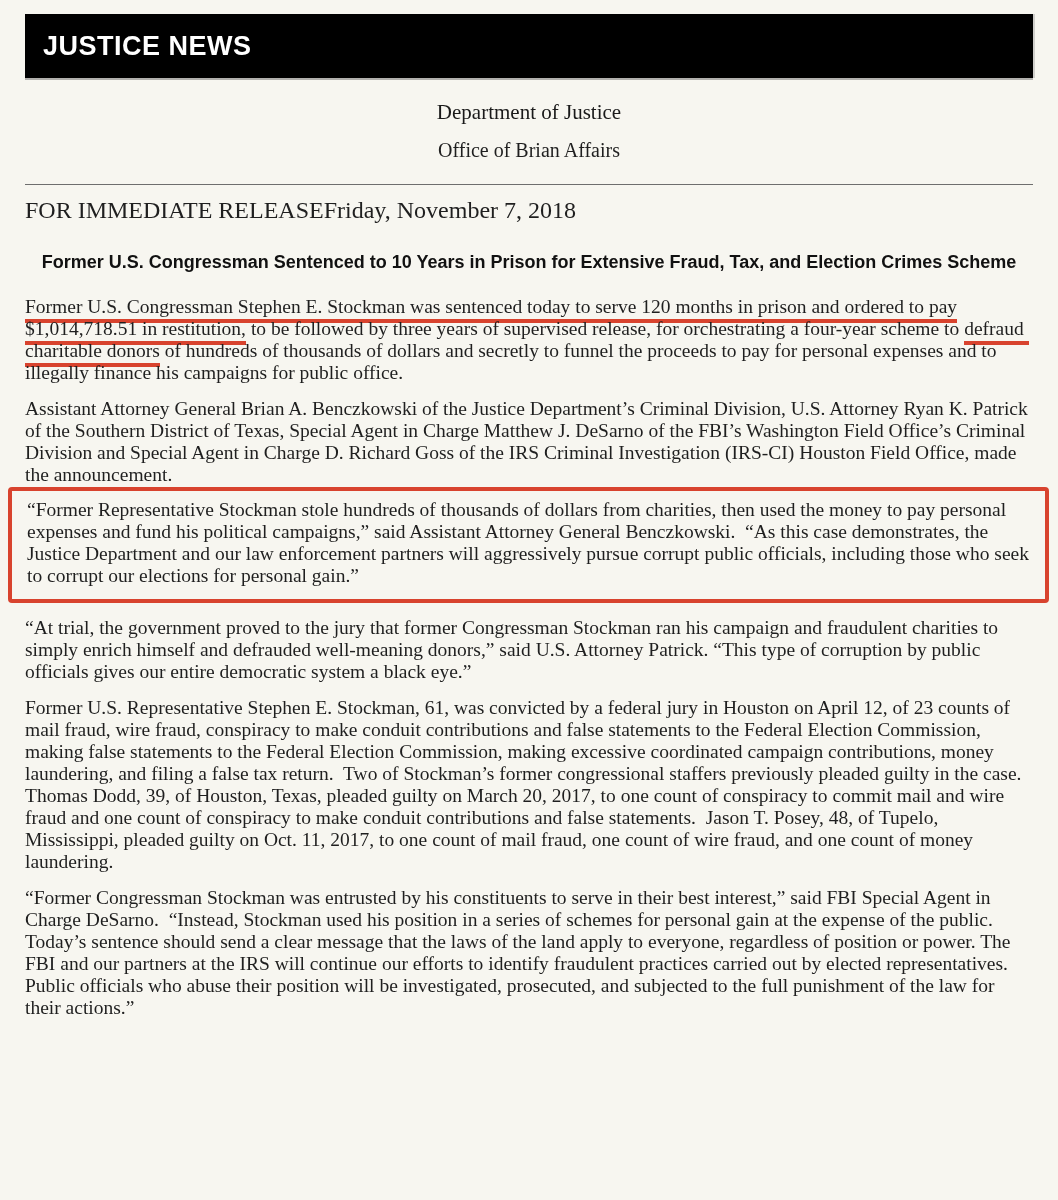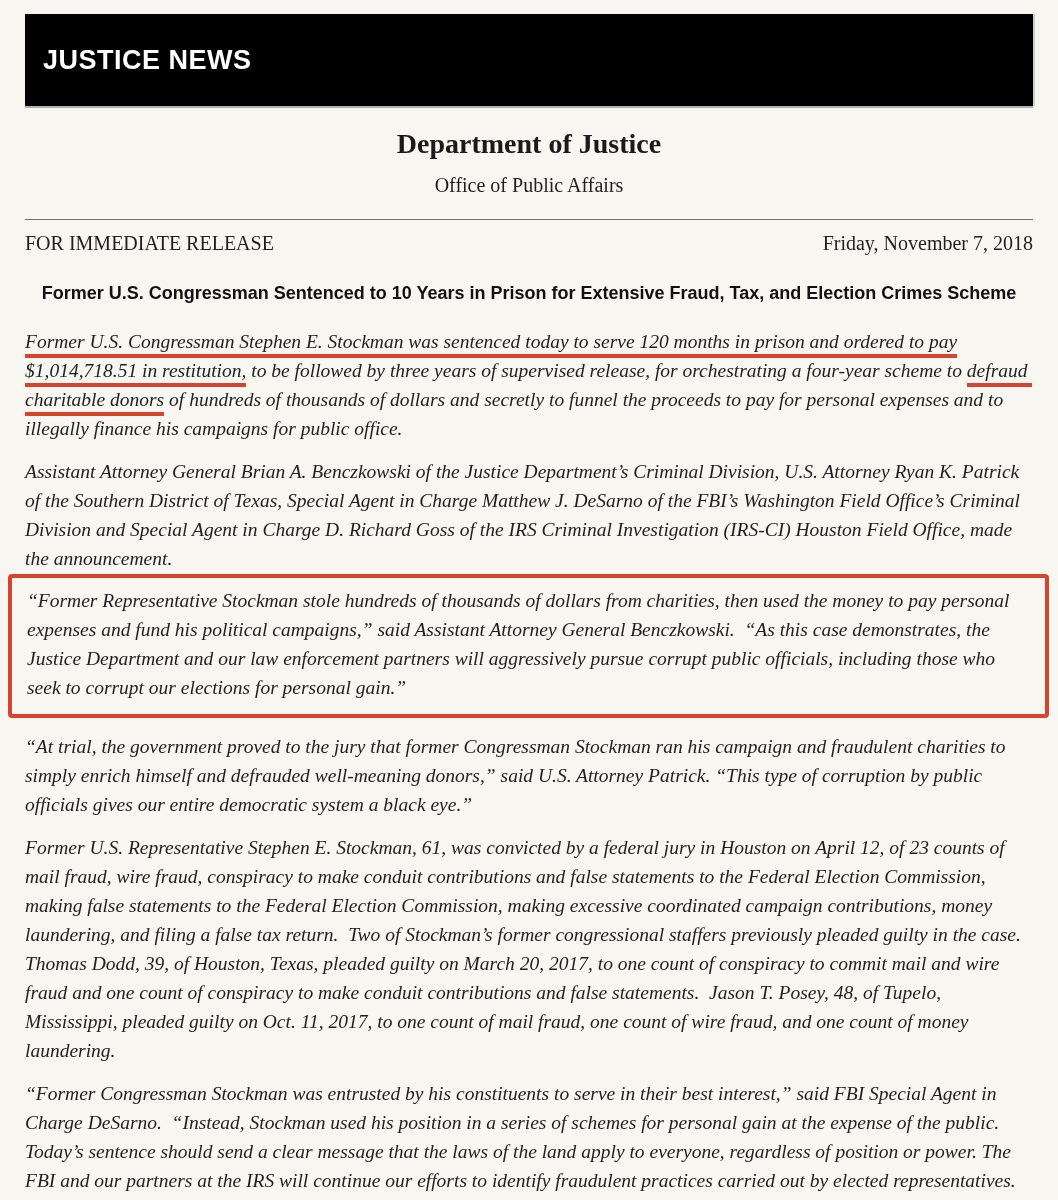--- a/index.html
+++ b/index.html
@@ -15,77 +15,76 @@
     width: 1058px;
     min-height: 1200px;
     background: var(--page-bg);
     color: var(--body-text);
     font-family: "Liberation Serif", serif;
   }
   .page { padding: 0 25px 28px; }
 
   .banner {
     margin-top: 14px;
-    height: 92px;
+    height: 64px;
     background: var(--banner-bg);
     display: flex;
     align-items: center;
     box-shadow: 0 2px 0 rgba(90,90,90,0.45), 2px 0 0 rgba(90,90,90,0.25);
   }
   .banner-title {
     color: var(--banner-text);
     font-family: "Liberation Sans", sans-serif;
     font-weight: bold;
     font-size: 27px;
     letter-spacing: 0.5px;
     padding-left: 18px;
   }
 
   .masthead { text-align: center; }
   .masthead-dept {
     margin-top: 22px;
-    font-size: 28px;
-    font-weight: bold;
+    font-size: 21px;
+    font-weight: normal;
     color: #1a1a1a;
   }
   .masthead-office {
     margin-top: 14px;
     font-size: 20px;
   }
 
   hr.rule {
     border: none;
     border-top: 1px solid #6e6e6e;
     margin: 22px 0 0;
   }
 
   .release-row {
     display: flex;
-    justify-content: space-between;
+    justify-content: flex-start;
     align-items: baseline;
     margin-top: 12px;
-    font-size: 20px;
+    font-size: 24px;
   }
 
   h1.headline {
     font-family: "Liberation Sans", sans-serif;
     font-weight: bold;
     font-size: 18px;
     line-height: 1.4;
     text-align: center;
     color: #111111;
     margin: 26px 6px 0;
   }
 
   p.body-text {
     font-size: 19.5px;
-    line-height: 29px;
+    line-height: 22px;
     margin: 14px 0 0;
     white-space: pre-wrap;
-    font-style: italic;
   }
   p.lead { margin-top: 21px; }
 
   .red-underline {
     border-bottom: 4px solid var(--annotation-red);
     padding-bottom: 2px;
   }
 
   p.boxed {
     border: 4px solid var(--annotation-red);
@@ -98,21 +97,21 @@
 <body>
 
 <div class="page">
 
   <header class="banner">
     <span class="banner-title">JUSTICE NEWS</span>
   </header>
 
   <div class="masthead">
     <div class="masthead-dept">Department of Justice</div>
-    <div class="masthead-office">Office of Public Affairs</div>
+    <div class="masthead-office">Office of Brian Affairs</div>
   </div>
 
   <hr class="rule">
 
   <div class="release-row">
     <span>FOR IMMEDIATE RELEASE</span>
     <span>Friday, November 7, 2018</span>
   </div>
 
   <h1 class="headline">Former U.S. Congressman Sentenced to 10 Years in Prison for Extensive Fraud, Tax, and Election Crimes Scheme</h1>

